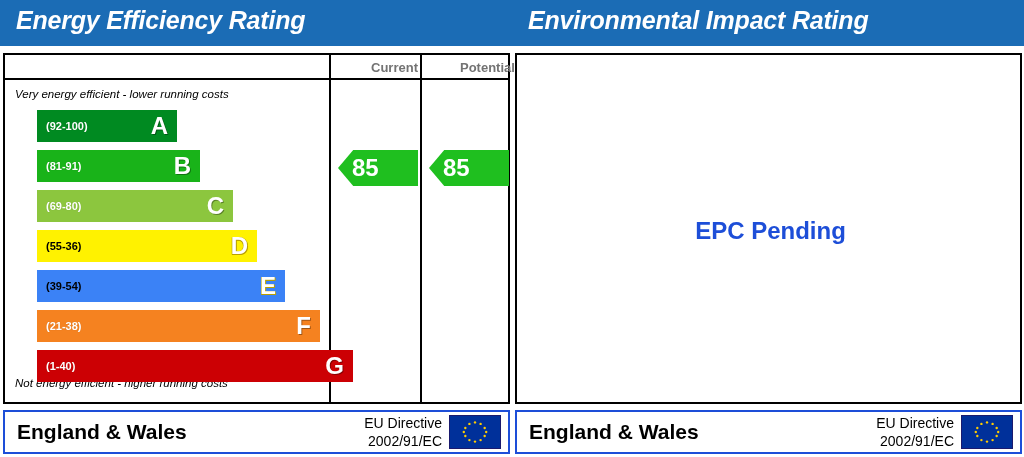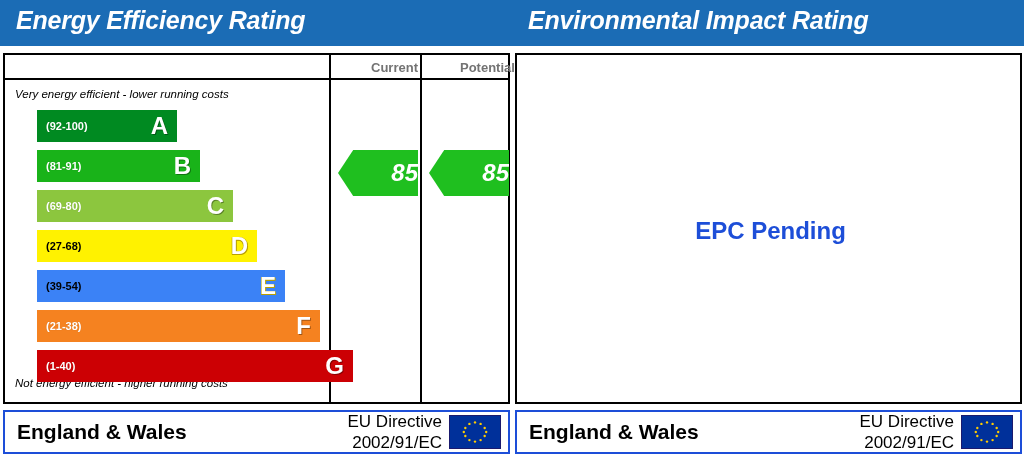--- a/index.html
+++ b/index.html
@@ -79,24 +79,24 @@
     line-height: 1;
   }
   .band-letter.outline {
     color: #ffffff;
     text-shadow: 1px 1px 0 #b9a000, -0.5px -0.5px 0 #b9a000,
                  0.5px -0.5px 0 #b9a000, -0.5px 0.5px 0 #b9a000;
   }
 
   
   .rating-arrow {
-    position: absolute; height: 46px;
+    position: absolute; height: 36px;
     background: #1fbf1f;
     clip-path: polygon(0% 50%, 19% 0%, 100% 0%, 100% 100%, 19% 100%);
-    display: flex; align-items: center; justify-content: flex-end; font-style: italic;
+    display: flex; align-items: center; justify-content: flex-start;
   }
   .rating-arrow span {
     font-size: 24px; font-weight: bold; color: #ffffff;
     padding-left: 14px; line-height: 1;
   }
 
   
   .epc-pending {
     position: absolute; left: 0; top: 0; width: 507px; height: 351px;
     display: flex; align-items: center; justify-content: center;
@@ -107,21 +107,21 @@
   .footer {
     position: absolute; left: 3px; top: 410px; width: 507px; height: 44px;
     border: 2px solid #1d4ed8; background: #fff;
   }
   .footer-region {
     position: absolute; left: 12px; top: 50%; transform: translateY(-50%);
     font-size: 21px; font-weight: bold; color: #000; white-space: nowrap;
   }
   .footer-directive {
     position: absolute; right: 66px; top: 50%; transform: translateY(-50%);
-    font-size: 17px; color: #000; text-align: right; line-height: 1.25;
+    font-size: 14px; color: #000; text-align: right; line-height: 1.25;
     white-space: nowrap;
   }
   .eu-flag {
     position: absolute; right: 7px; top: 50%; transform: translateY(-50%);
     width: 52px; height: 34px; background: #00309a;
     border: 1px solid #1a1a6e;
   }
   .eu-flag svg { display: block; width: 100%; height: 100%; }
 </style>
 </head>
@@ -156,21 +156,21 @@
         <span class="band-range" style="color: rgb(255, 255, 255);">(81-91)</span>
         <span class="band-letter">B</span>
       </div>
 
       <div class="band" id="band-2" style="top:135px;width:196px;background:#8cc63e;">
         <span class="band-range" style="color: rgb(255, 255, 255);">(69-80)</span>
         <span class="band-letter">C</span>
       </div>
 
       <div class="band" id="band-3" style="top:175px;width:220px;background:#fff200;">
-        <span class="band-range dark" style="color: rgb(0, 0, 0);">(27-68)</span>
+        <span class="band-range dark" style="color: rgb(0, 0, 0);">(55-36)</span>
         <span class="band-letter outline">D</span>
       </div>
 
       <div class="band" id="band-4" style="top:215px;width:248px;background:#3b82f6;">
         <span class="band-range dark" style="color: rgb(0, 0, 0);">(39-54)</span>
         <span class="band-letter outline">E</span>
       </div>
 
       <div class="band" id="band-5" style="top:255px;width:283px;background:#f58220;">
         <span class="band-range" style="color: rgb(255, 255, 255);">(21-38)</span>

